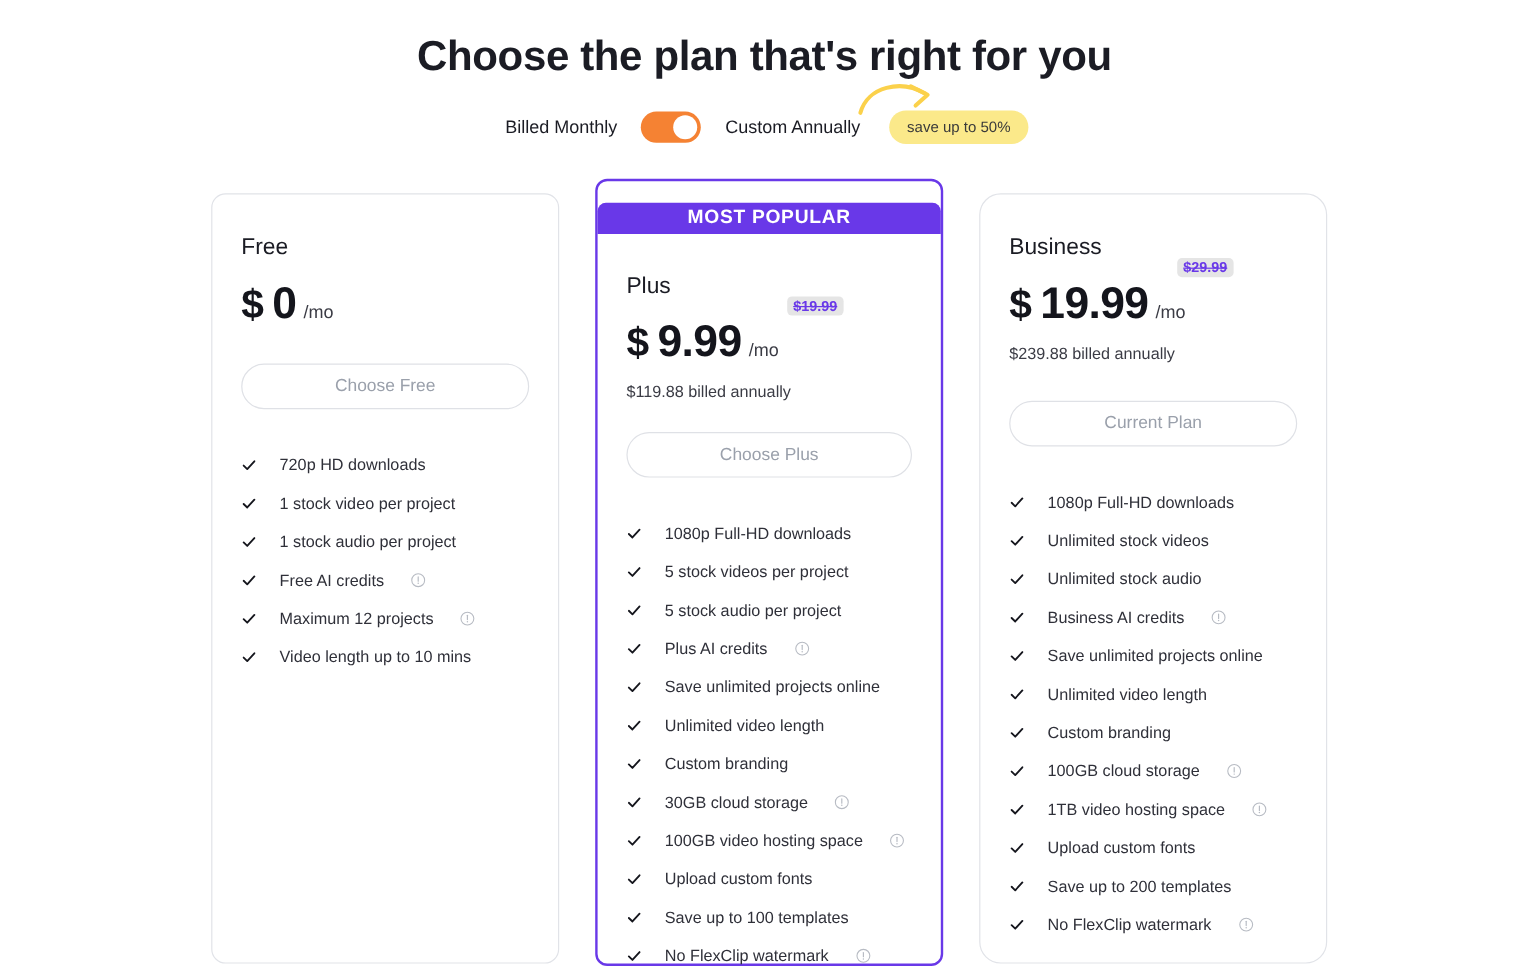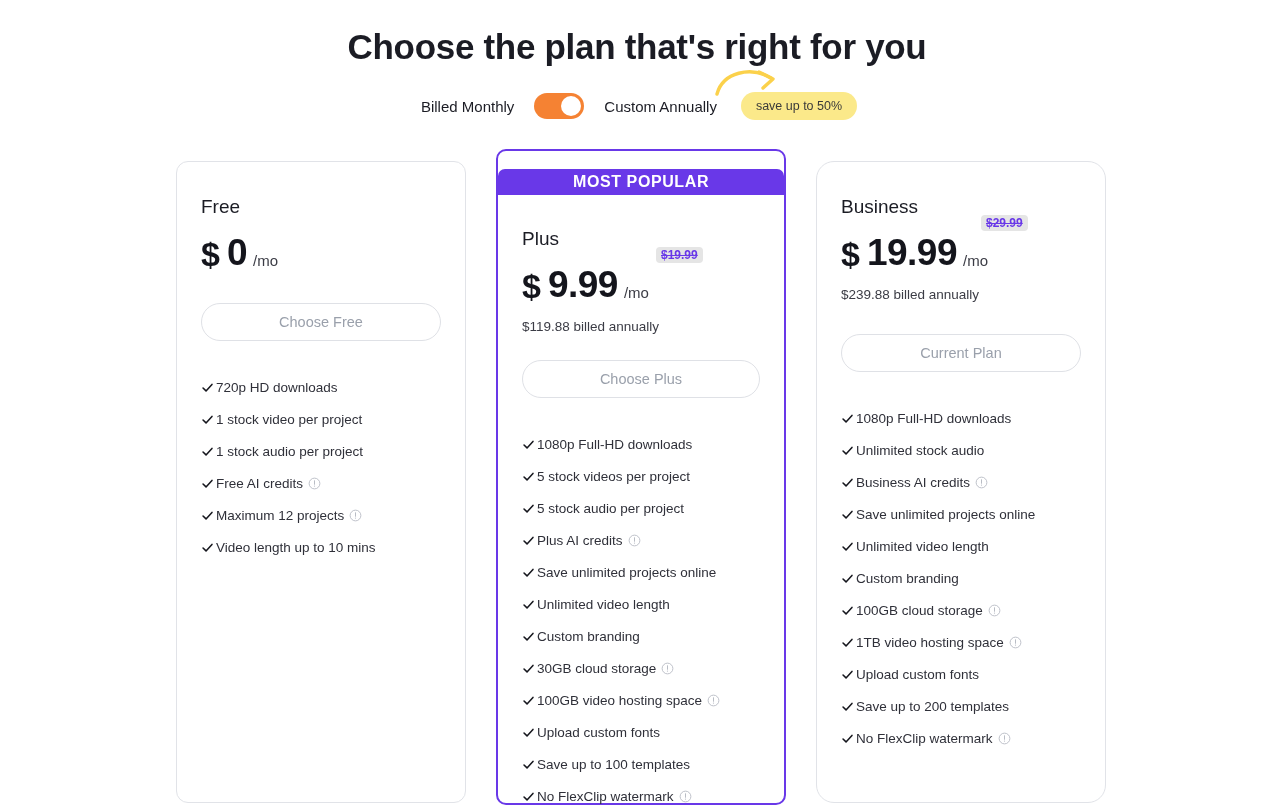--- a/index.html
+++ b/index.html
@@ -100,21 +100,21 @@
     display: block; width: 100%; height: 38px; margin-top: 26px;
     background: #ffffff; border: 1px solid #dfe1e6; border-radius: 19px;
     color: #9aa0ab; font-size: 14.5px; font-family: inherit; cursor: pointer;
   }
   .card.free .cta     { margin-top: 32px; }
   .card.business .cta { margin-top: 32px; }
 
   
   .features { margin-top: 30px; list-style: none; }
   .feature {
-    display: flex; align-items: center; gap: 2px;
+    display: flex; align-items: center; gap: 19px;
     font-size: 13.5px; color: #2f3039;
     height: 32px; white-space: nowrap;
   }
   .check { flex: none; width: 13px; height: 13px; color: #15161d; }
   .info-icon {
     flex: none; width: 13px; height: 13px; margin-left: 3px;
     color: #b7bbc3; cursor: pointer;
   }
 </style>
 </head>
@@ -325,20 +325,26 @@
             <li class="feature">
               <svg class="check" viewBox="0 0 16 16" fill="none">
                 <path d="M2.5 8.6 L6.2 12.2 L13.5 4.2" stroke="currentColor" stroke-width="1.9" stroke-linecap="round" stroke-linejoin="round"></path>
               </svg>
               <span>1080p Full-HD downloads</span>
             </li>
             <li class="feature">
               <svg class="check" viewBox="0 0 16 16" fill="none">
                 <path d="M2.5 8.6 L6.2 12.2 L13.5 4.2" stroke="currentColor" stroke-width="1.9" stroke-linecap="round" stroke-linejoin="round"></path>
               </svg>
+              <span>Unlimited stock videos</span>
+            </li>
+            <li class="feature">
+              <svg class="check" viewBox="0 0 16 16" fill="none">
+                <path d="M2.5 8.6 L6.2 12.2 L13.5 4.2" stroke="currentColor" stroke-width="1.9" stroke-linecap="round" stroke-linejoin="round"></path>
+              </svg>
               <span>Unlimited stock audio</span>
             </li>
             <li class="feature">
               <svg class="check" viewBox="0 0 16 16" fill="none">
                 <path d="M2.5 8.6 L6.2 12.2 L13.5 4.2" stroke="currentColor" stroke-width="1.9" stroke-linecap="round" stroke-linejoin="round"></path>
               </svg>
               <span>Business AI credits</span>
               <svg class="info-icon" viewBox="0 0 16 16" fill="none">
                 <circle cx="8" cy="8" r="6.6" stroke="currentColor" stroke-width="1.1"></circle>
                 <line x1="8" y1="4.6" x2="8" y2="9" stroke="currentColor" stroke-width="1.2" stroke-linecap="round"></line>

